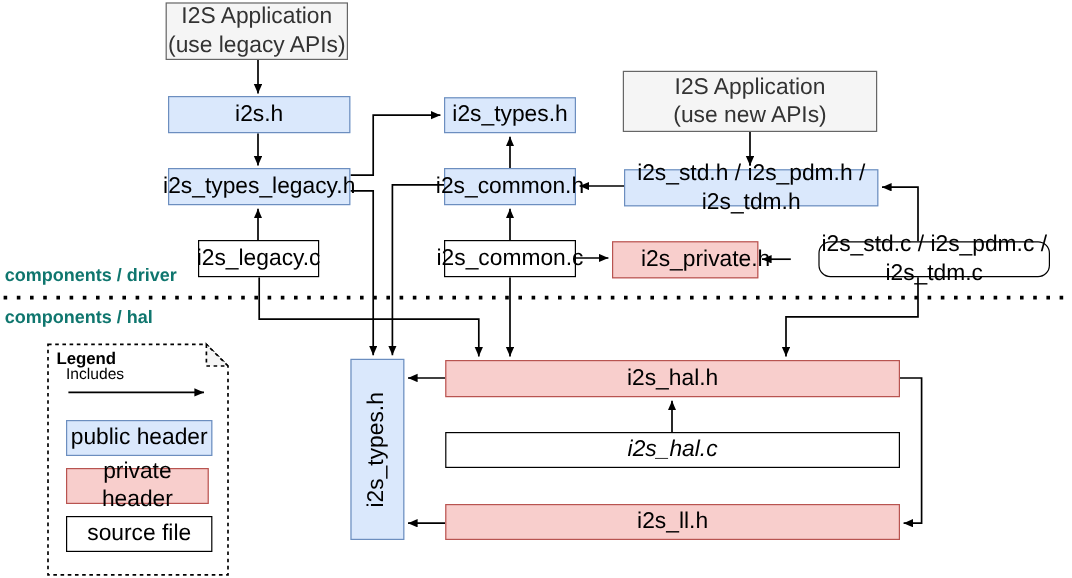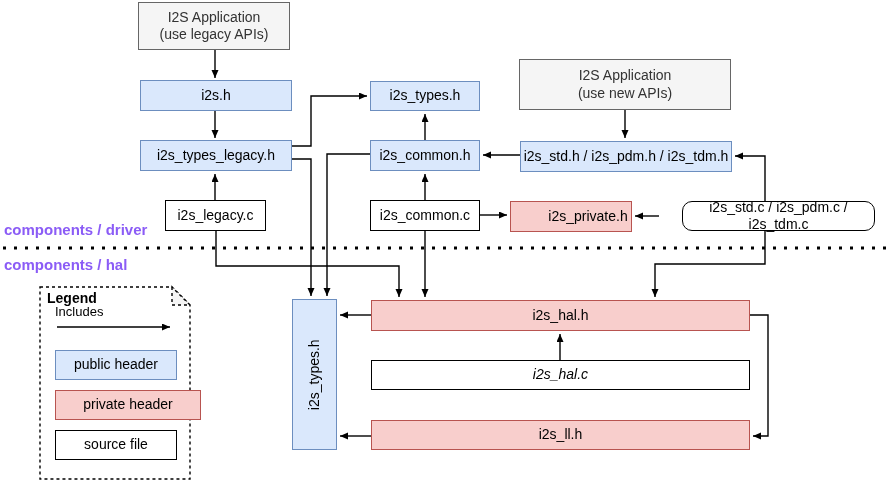--- a/index.html
+++ b/index.html
@@ -8,36 +8,36 @@
     width:893px;height:482px;
     background:#ffffff;
     font-family:"Liberation Sans", sans-serif;
     overflow:hidden;
   }
   svg.edges{position:absolute;left:0;top:0;z-index:1;}
   .node{
     position:absolute;
     display:flex;align-items:center;justify-content:center;
     box-sizing:border-box;
-    font-size:14px;color:#000;
+    font-size:19px;color:#000;
     text-align:center;
     z-index:2;
     line-height:1.25;
   }
   .node.public{background:#dae8fc;border:1px solid #6c8ebf;}
   .node.private{background:#f8cecc;border:1px solid #b85450;}
   .node.source{background:#ffffff;border:1px solid #000000;}
   .node.app{background:#f5f5f5;border:1px solid #666666;color:#333333;flex-direction:column;}
   .node.vertical span{
     transform:rotate(-90deg);
     white-space:nowrap;
   }
   .section-label{
     position:absolute;left:4px;
-    font-size:15px;font-weight:bold;color:#8b5cf6;
+    font-size:15px;font-weight:bold;color:#0f766e;
     z-index:2;white-space:nowrap;
   }
   .legend-title{
     position:absolute;left:47px;top:290px;
     font-size:14px;font-weight:bold;color:#000;z-index:2;
   }
   .legend-includes{
     position:absolute;left:55px;top:304px;width:122px;
     font-size:13px;color:#000;text-align:left;z-index:2;
   }
@@ -136,20 +136,20 @@
   </div>
   <div class="node private" style="left:371px;top:420px;width:379px;height:30px;">
     <span>i2s_ll.h</span>
   </div>
 
   <div class="legend-title">Legend</div>
   <div class="legend-includes">Includes</div>
   <div class="node public" style="left:55px;top:350px;width:122px;height:30px;">
     <span>public header</span>
   </div>
-  <div class="node private" style="left:55px;top:390px;width:146px;height:30px;">
+  <div class="node private" style="left:55px;top:390px;width:119px;height:30px;">
     <span>private header</span>
   </div>
   <div class="node source" style="left:55px;top:430px;width:122px;height:30px;">
     <span>source file</span>
   </div>
 
 </div>
 
 </body></html>

